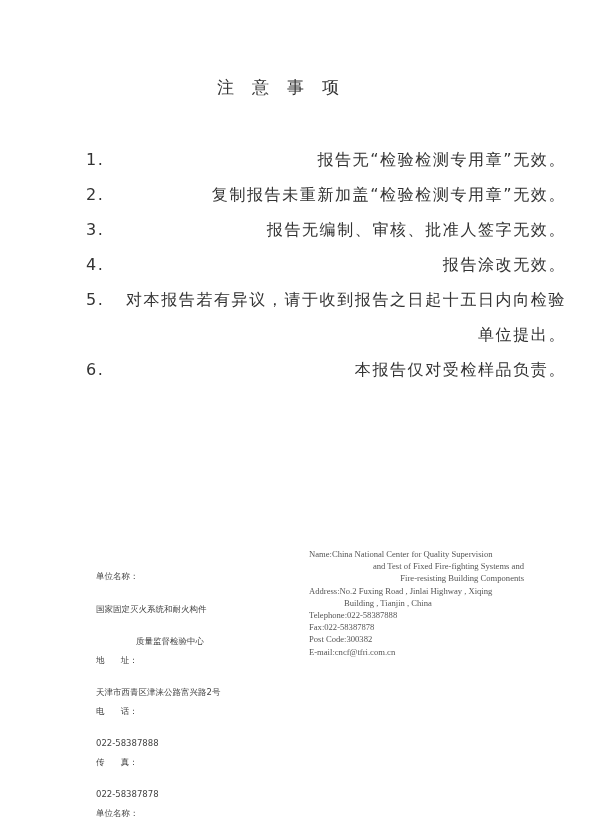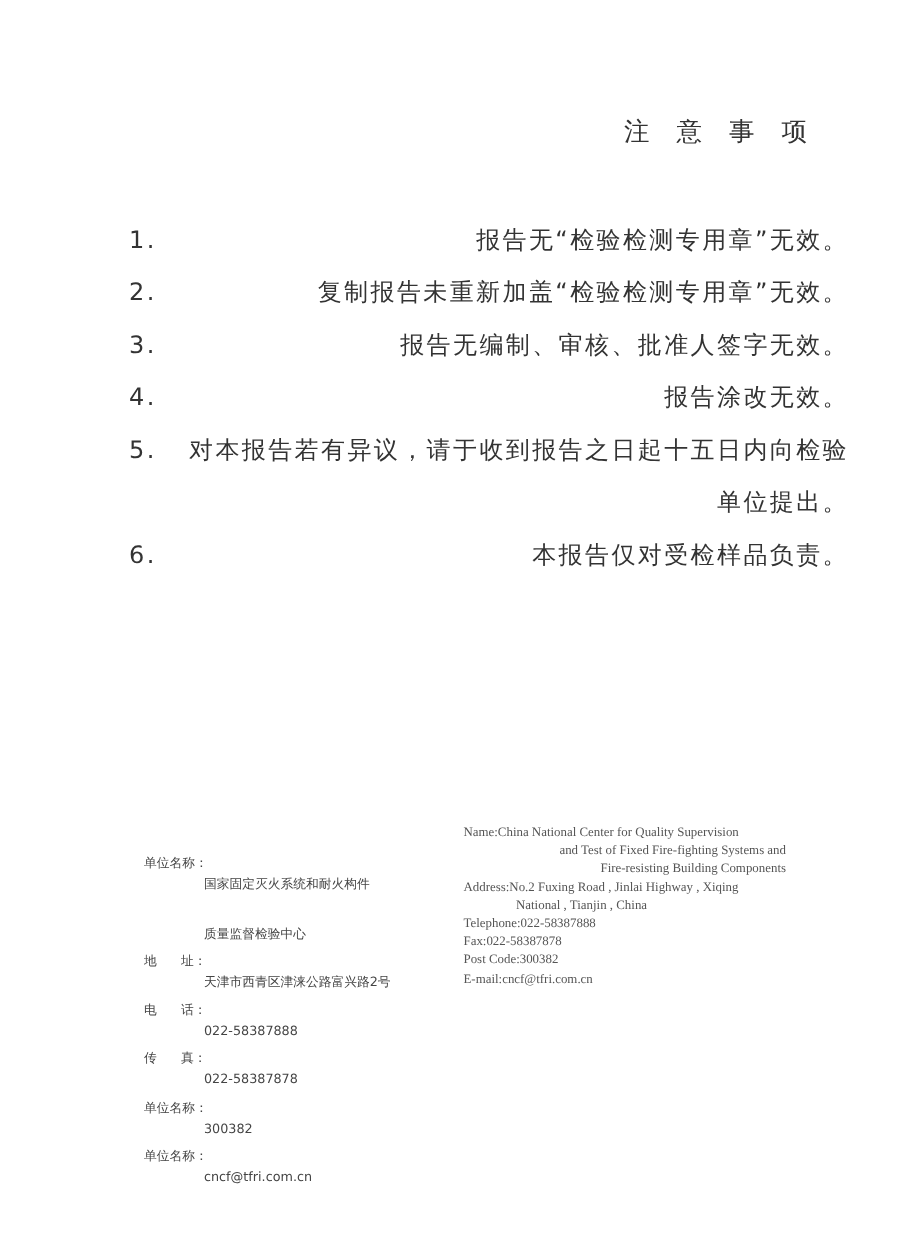--- a/index.html
+++ b/index.html
@@ -13,21 +13,21 @@
       position: relative;
       overflow: hidden;
       font-family: "DejaVu Sans", "Liberation Sans", sans-serif;
       color: #333333;
     }
     .page-title {
       position: absolute;
       top: 76px;
       left: 0;
       width: 556px;
-      text-align: right;
+      text-align: center;
       font-size: 17px;
       letter-spacing: 18px;
       color: #333;
       padding-left: 18px;
       box-sizing: border-box;
     }
     .notice-list {
       position: absolute;
       left: 86px;
       top: 142px;
@@ -58,20 +58,21 @@
     .footer-left {
       position: absolute;
       left: 96px;
       top: 567px;
       font-size: 8.5px;
       color: #444;
       line-height: 18.5px;
     }
     .f-row {
       display: flex;
+      flex-direction: column;
     }
     .f-label {
       width: 40px;
       flex: none;
       white-space: pre;
     }
     .f-value {
       white-space: nowrap;
       margin-top: 14px;
     }
@@ -161,18 +162,18 @@
     <span class="f-label">单位名称：</span>
     <span class="f-value">cncf@tfri.com.cn</span>
   </div>
 </div>
 
 <div class="footer-right">
   <div class="r-line">Name:China National Center for Quality Supervision</div>
   <div class="r-indent">and Test of Fixed Fire-fighting Systems and</div>
   <div class="r-indent">Fire-resisting Building Components</div>
   <div class="r-line">Address:No.2 Fuxing Road , Jinlai Highway , Xiqing</div>
-  <div class="r-indent2">National , Tianjin , China</div>
+  <div class="r-indent2">Building , Tianjin , China</div>
   <div class="r-line">Telephone:022-58387888</div>
   <div class="r-line">Fax:022-58387878</div>
   <div class="r-line">Post Code:300382</div>
   <div class="r-line">E-mail:cncf@tfri.com.cn</div>
 </div>
 
 </body></html>

